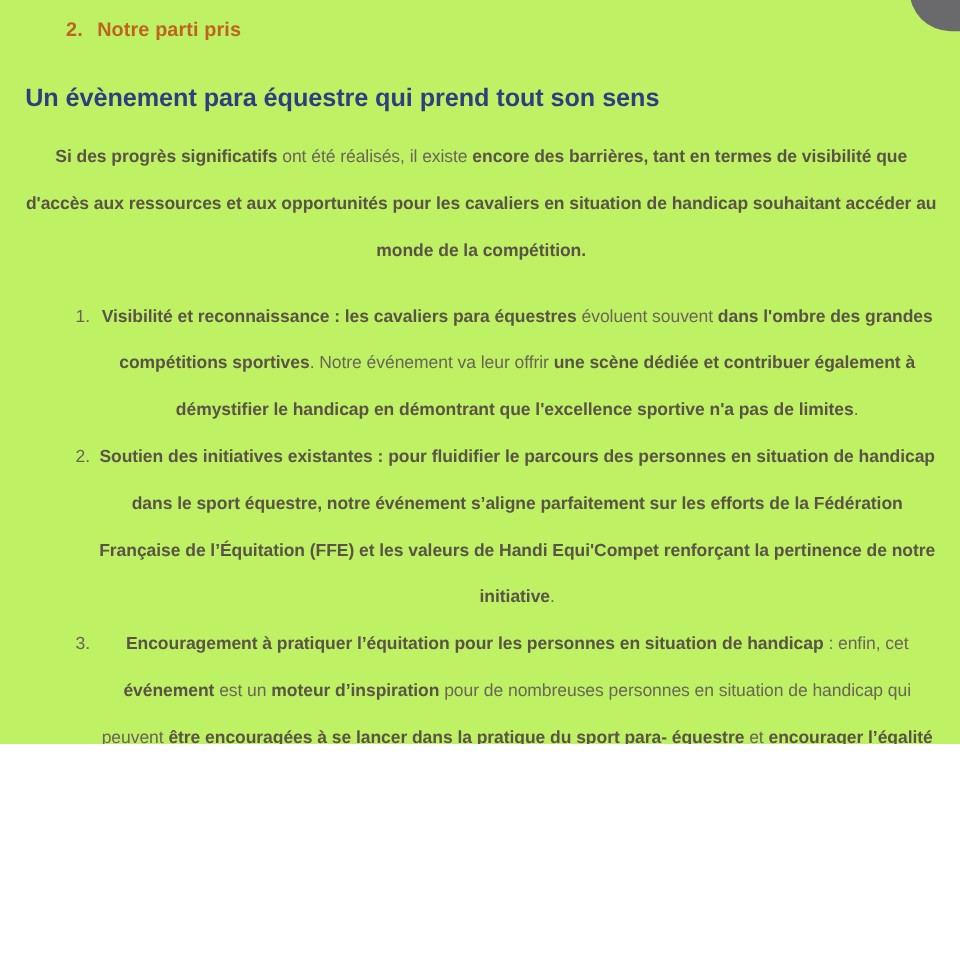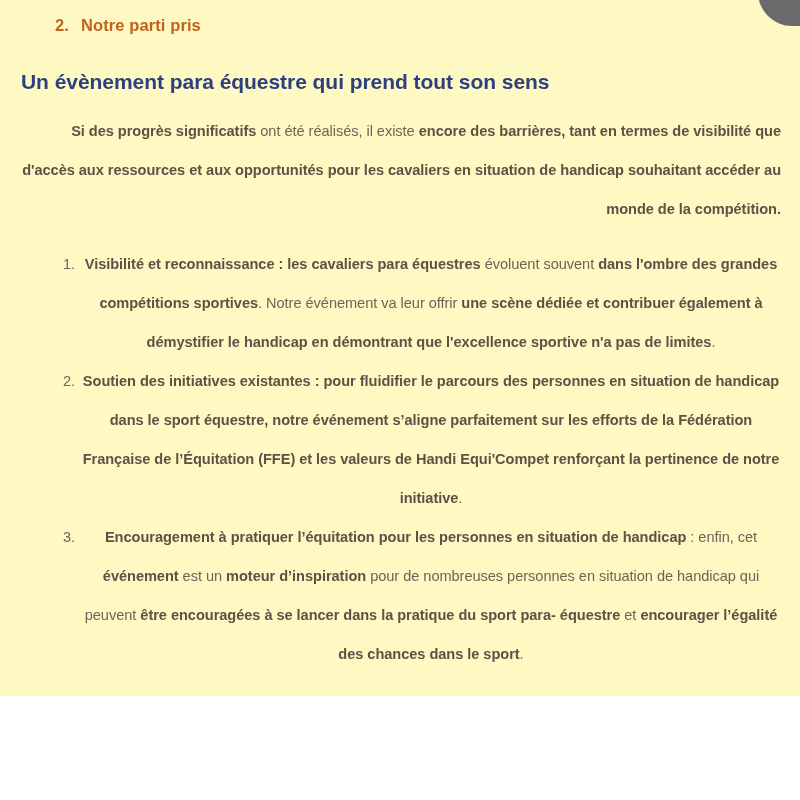--- a/index.html
+++ b/index.html
@@ -11,23 +11,23 @@
     height: 800px;
     background: #ffffff;
     font-family: "Liberation Sans", sans-serif;
     overflow: hidden;
     position: relative;
   }
 
   #page {
     position: relative;
     width: 800px;
-    height: 696px;
+    height: 620px;
     overflow: hidden;
-    background: #fef9c3;
+    background: #bef264;
   }
 
   
   .corner-artifact {
     position: absolute;
     top: -20px;
     right: -14px;
     width: 56px;
     height: 46px;
     background: #6a6a6c;
@@ -77,21 +77,21 @@
     top: 112px;
     width: 760px;
     font-size: 14.6px;
     color: #5b5346;
     line-height: 39px;
     letter-spacing: -0.05px;
   }
 
   .para {
     margin: 0 0 16px 0;
-    text-align: right;
+    text-align: center;
   }
   .reg { font-weight: normal; color: #6b6458; }
 
   
   ol.numlist {
     list-style: none;
     margin: 0;
     padding: 0;
   }
   ol.numlist > li {

